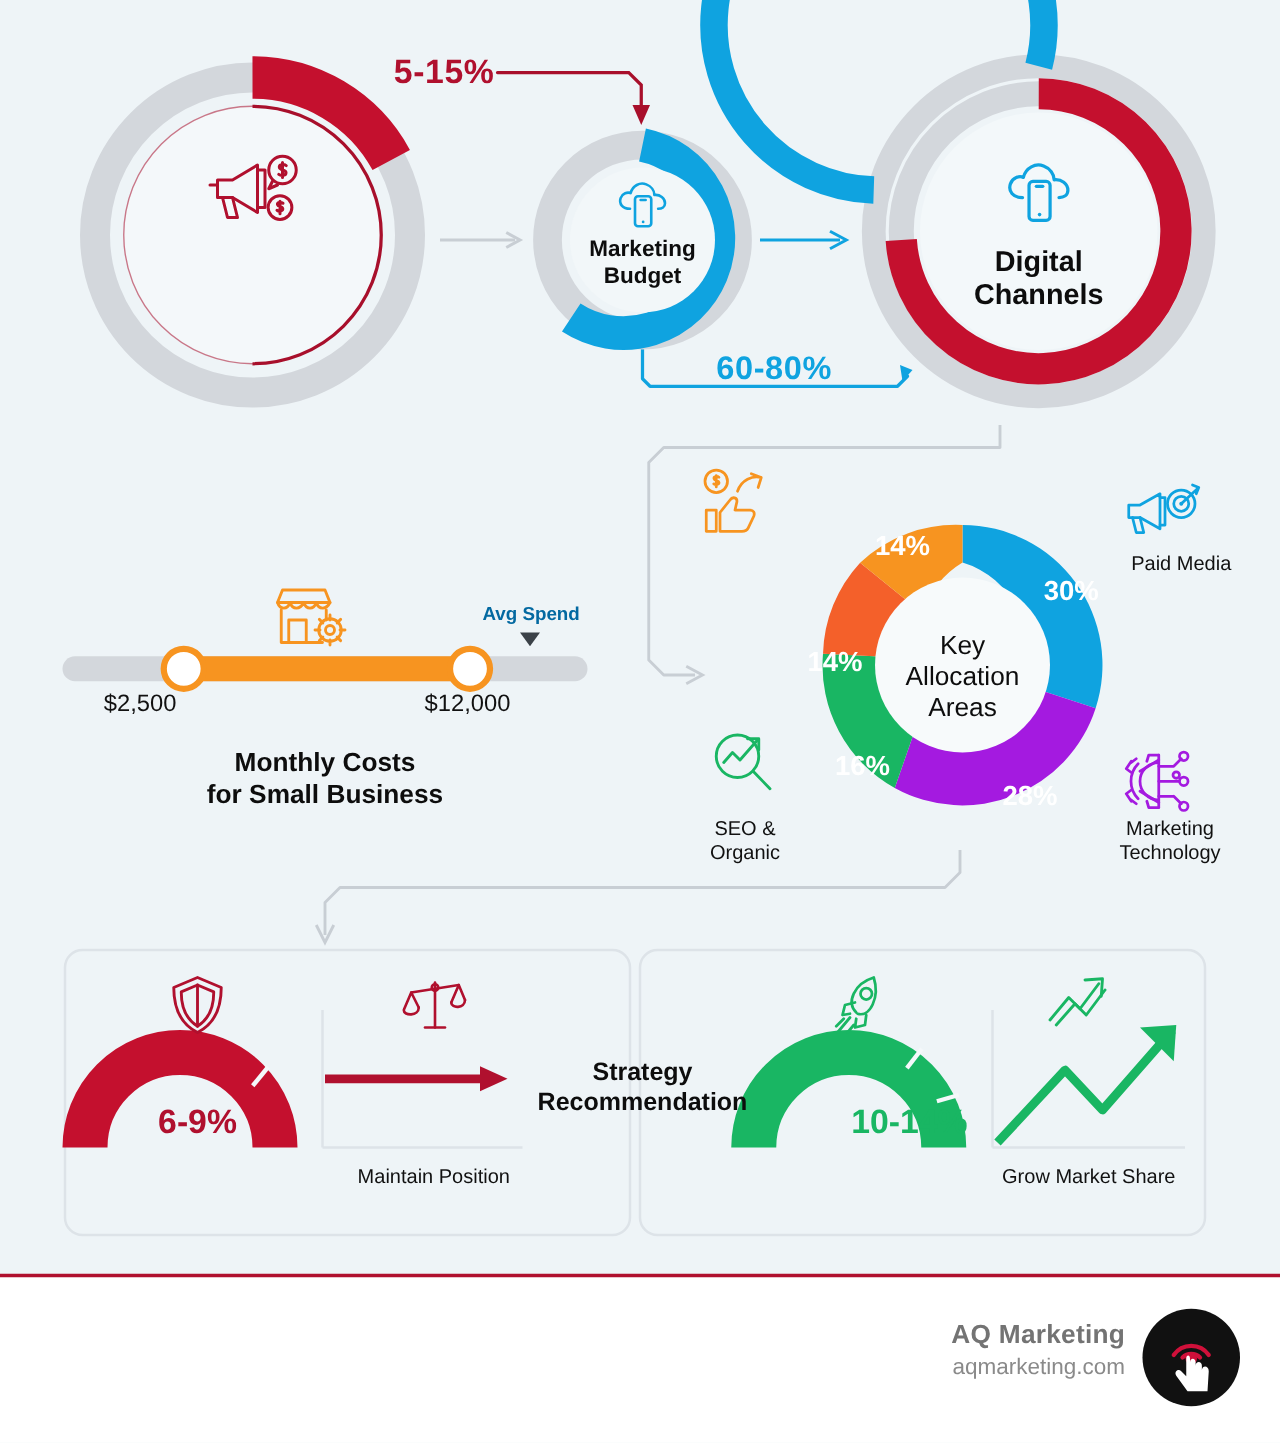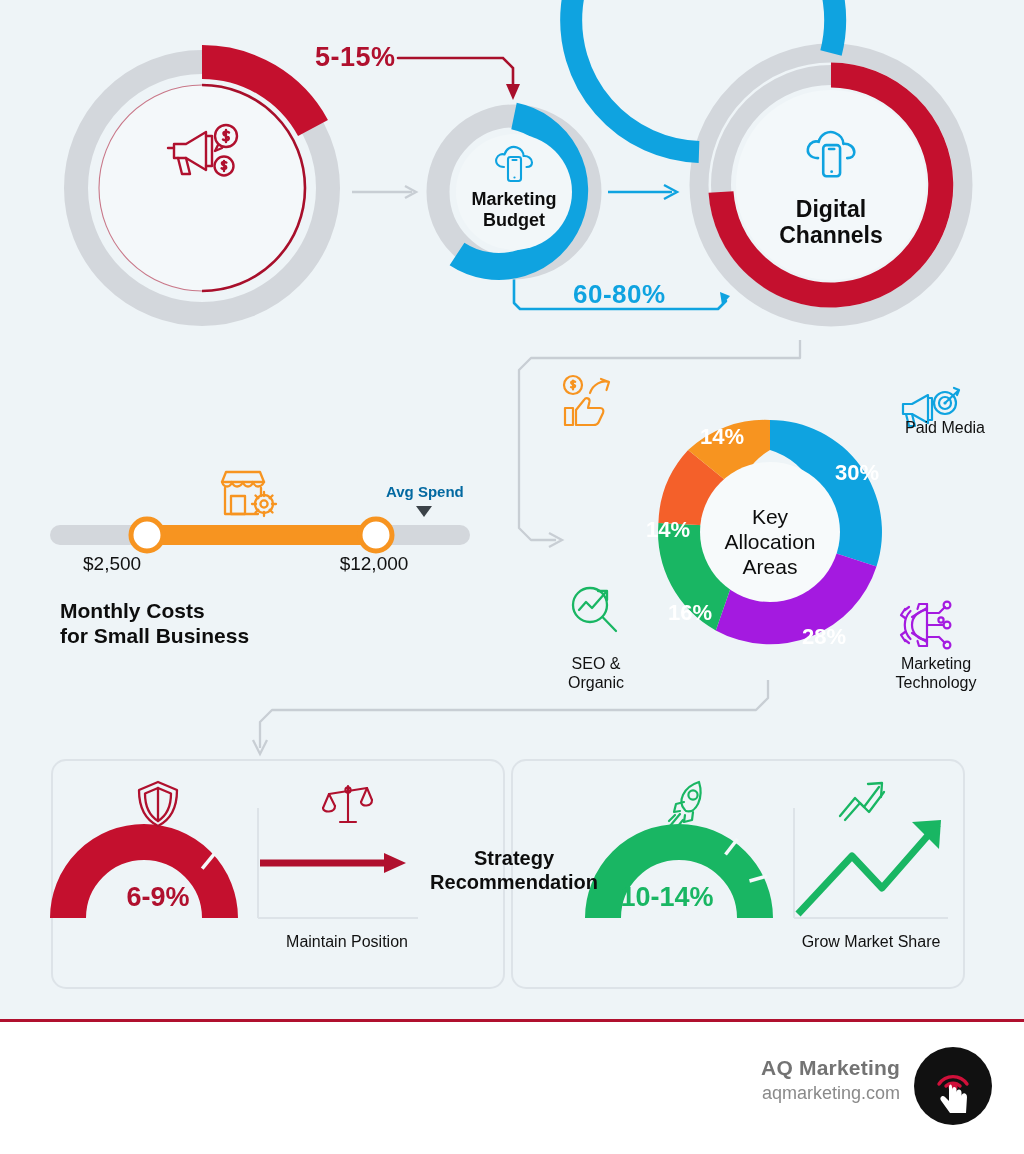--- a/index.html
+++ b/index.html
@@ -35,21 +35,21 @@
     background:#111111;
   }
   svg{display:block;}
   .abs{position:absolute;}
   .lbl{position:absolute;text-align:center;color:#111111;}
   
   .node-title{font-weight:bold;color:#0d0d0d;line-height:1.15;}
   .pct-red{color:#b0102e;font-weight:bold;font-size:27px;letter-spacing:.5px;}
   .pct-blue{color:#0fa3e0;font-weight:bold;font-size:26px;letter-spacing:.5px;}
   .slider-val{font-size:19px;color:#111;}
-  .slider-cap{font-size:21px;font-weight:bold;color:#0d0d0d;line-height:1.2;}
+  .slider-cap{font-size:21px;font-weight:bold;color:#0d0d0d;line-height:1.2;text-align:center;}
   .avg-spend{font-size:15px;font-weight:bold;color:#0369a1;}
   .pie-center{font-size:21px;font-weight:normal;color:#0d0d0d;line-height:1.18;text-align:center;}
   .pie-lab{font-size:16px;color:#111;line-height:1.2;text-align:center;}
   .pie-pct{font-size:22px;font-weight:bold;fill:#ffffff;}
   .gauge-val{font-size:27px;font-weight:bold;}
   .panel-cap{font-size:16px;color:#111;text-align:center;}
   .strategy{font-size:20px;font-weight:bold;color:#0d0d0d;text-align:center;line-height:1.22;}
 </style>
 </head>
 <body>
@@ -232,21 +232,21 @@
     <g fill="none" stroke="#0fa3e0" stroke-width="2.2" stroke-linecap="round" stroke-linejoin="round">
       <path d="M5 20 L5 30 L14 30 L30 39 L30 11 L14 20 Z"></path>
       <path d="M8 30 L11 42 L17 42 L14 30"></path>
       <path d="M30 14 L34 14 L34 36 L30 36"></path>
       <circle cx="47" cy="19" r="11"></circle>
       <circle cx="47" cy="19" r="6"></circle>
       <circle cx="47" cy="19" r="1.6" fill="#0fa3e0" stroke="none"></circle>
       <path d="M47 19 L61 6 M56 4 L61 6 L59 11"></path>
     </g>
   </svg>
-  <div class="abs pie-lab" style="left:870px;top:418px;width:150px;">
+  <div class="abs pie-lab" style="left:870px;top:442px;width:150px;">
     <div>Paid Media</div>
   </div>
 
   <svg class="abs" style="left:568px;top:584px;" width="56" height="54" viewBox="0 0 56 54">
     <g fill="none" stroke="#19b663" stroke-width="2.3" stroke-linecap="round" stroke-linejoin="round">
       <circle cx="22" cy="21" r="17"></circle>
       <path d="M34.5 33 L48 47"></path>
       <path d="M11 26 L18 18 L24 24 L38 8"></path>
       <path d="M30 7 L39 7 L39 16"></path>
     </g>
@@ -336,21 +336,21 @@
 
   <svg class="abs" style="left:665px;top:778px;" width="54" height="52" viewBox="0 0 54 52">
     <g fill="none" stroke="#19b663" stroke-width="2.2" stroke-linecap="round" stroke-linejoin="round">
       <path d="M20 32 C12 24 18 9 34 4 C39 20 31 36 21 33"></path>
       <circle cx="28" cy="17" r="4.6"></circle>
       <path d="M19 24 L11 26 L9 34 L15 33"></path>
       <path d="M28 34 L27 42 L19 44 L20 37"></path>
       <path d="M15 36 L5 48 M10 37 L4 43 M18 42 L13 48"></path>
     </g>
   </svg>
-  <div class="abs gauge-val" style="left:584px;top:882px;width:166px;text-align:center;color:#19b663;">10-14%</div>
+  <div class="abs gauge-val" style="left:608px;top:882px;width:166px;text-align:right;color:#19b663;">10-14%</div>
 
   <svg class="abs" style="left:836px;top:778px;" width="64" height="46" viewBox="0 0 64 46">
     <g fill="none" stroke="#19b663" stroke-width="2.3" stroke-linecap="round" stroke-linejoin="round">
       <path d="M4 38 L19 20 L28 29 L43 9"></path>
       <path d="M32 6 L46 5 L45 19"></path>
       <path d="M9 42 L24 25 L33 34 L48 14"></path>
     </g>
   </svg>
   <div class="abs panel-cap" style="left:778px;top:933px;width:186px;">Grow Market Share</div>
 

